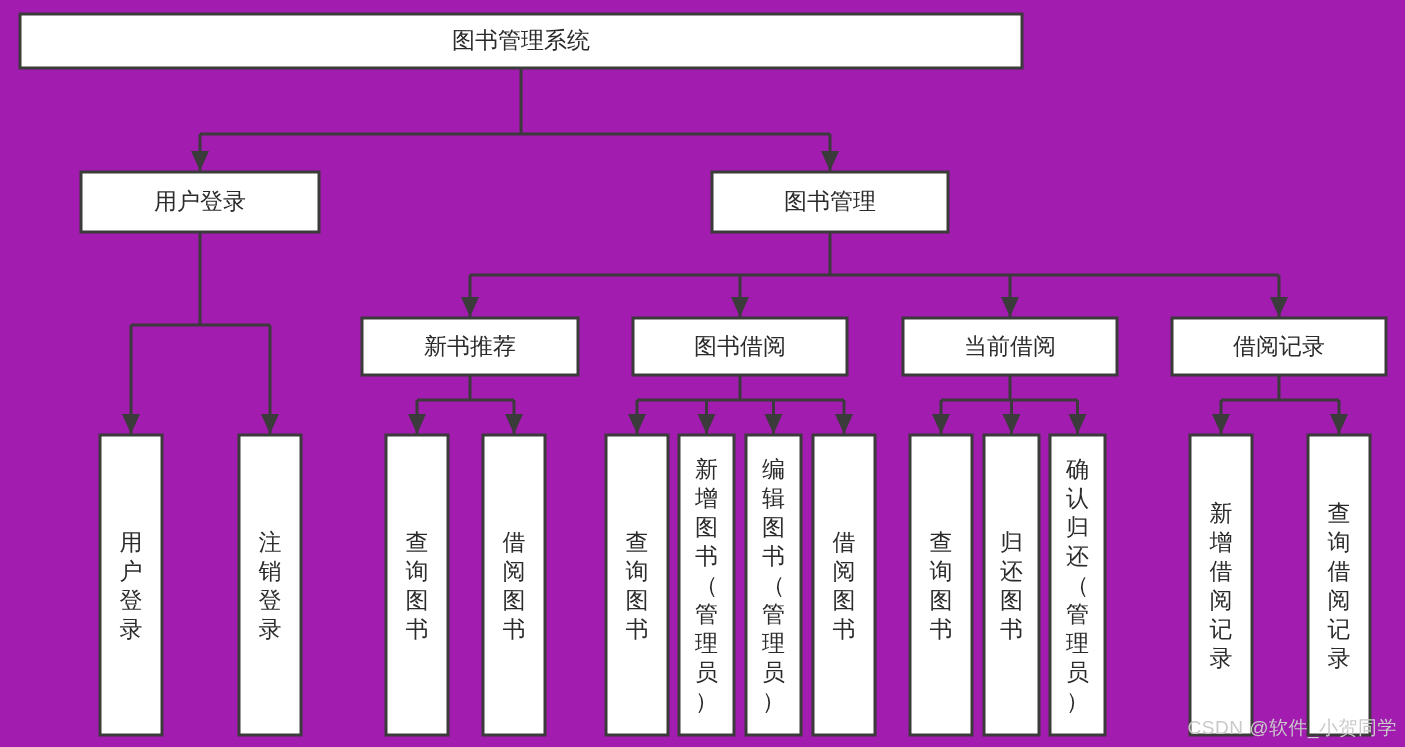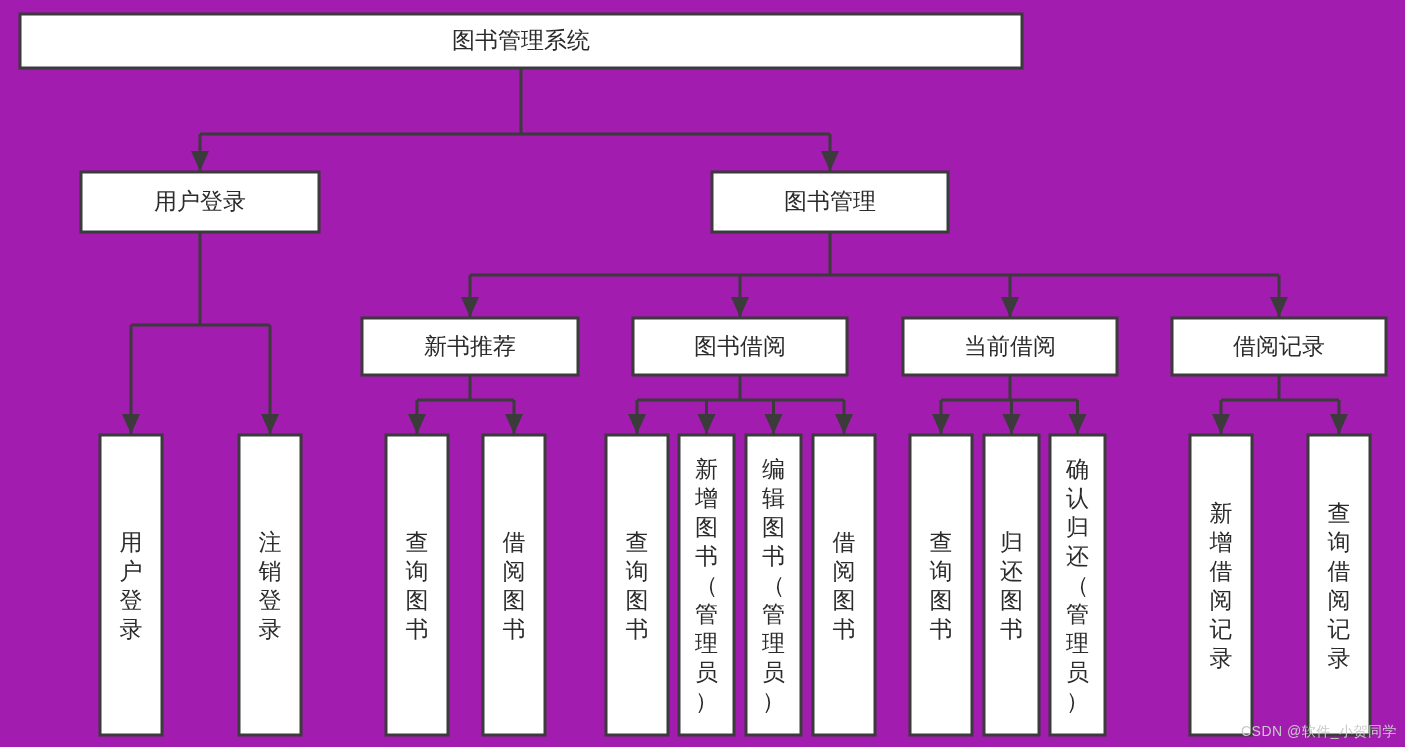--- a/index.html
+++ b/index.html
@@ -52,21 +52,21 @@
     fill: #2b2b2b;
     font-family: "Liberation Sans", "DejaVu Sans", sans-serif;
     font-size: 23px;
     text-anchor: middle;
   }
   .watermark {
     position: absolute;
     right: 8px;
     bottom: 6px;
     color: #c9c9c9;
-    font-size: 14px;
+    font-size: 19px;
     font-family: "Liberation Sans", "DejaVu Sans", sans-serif;
     white-space: nowrap;
     letter-spacing: 0.5px;
     pointer-events: none;
   }
 </style>
 </head>
 <body>
 
 <div id="diagram-root">

